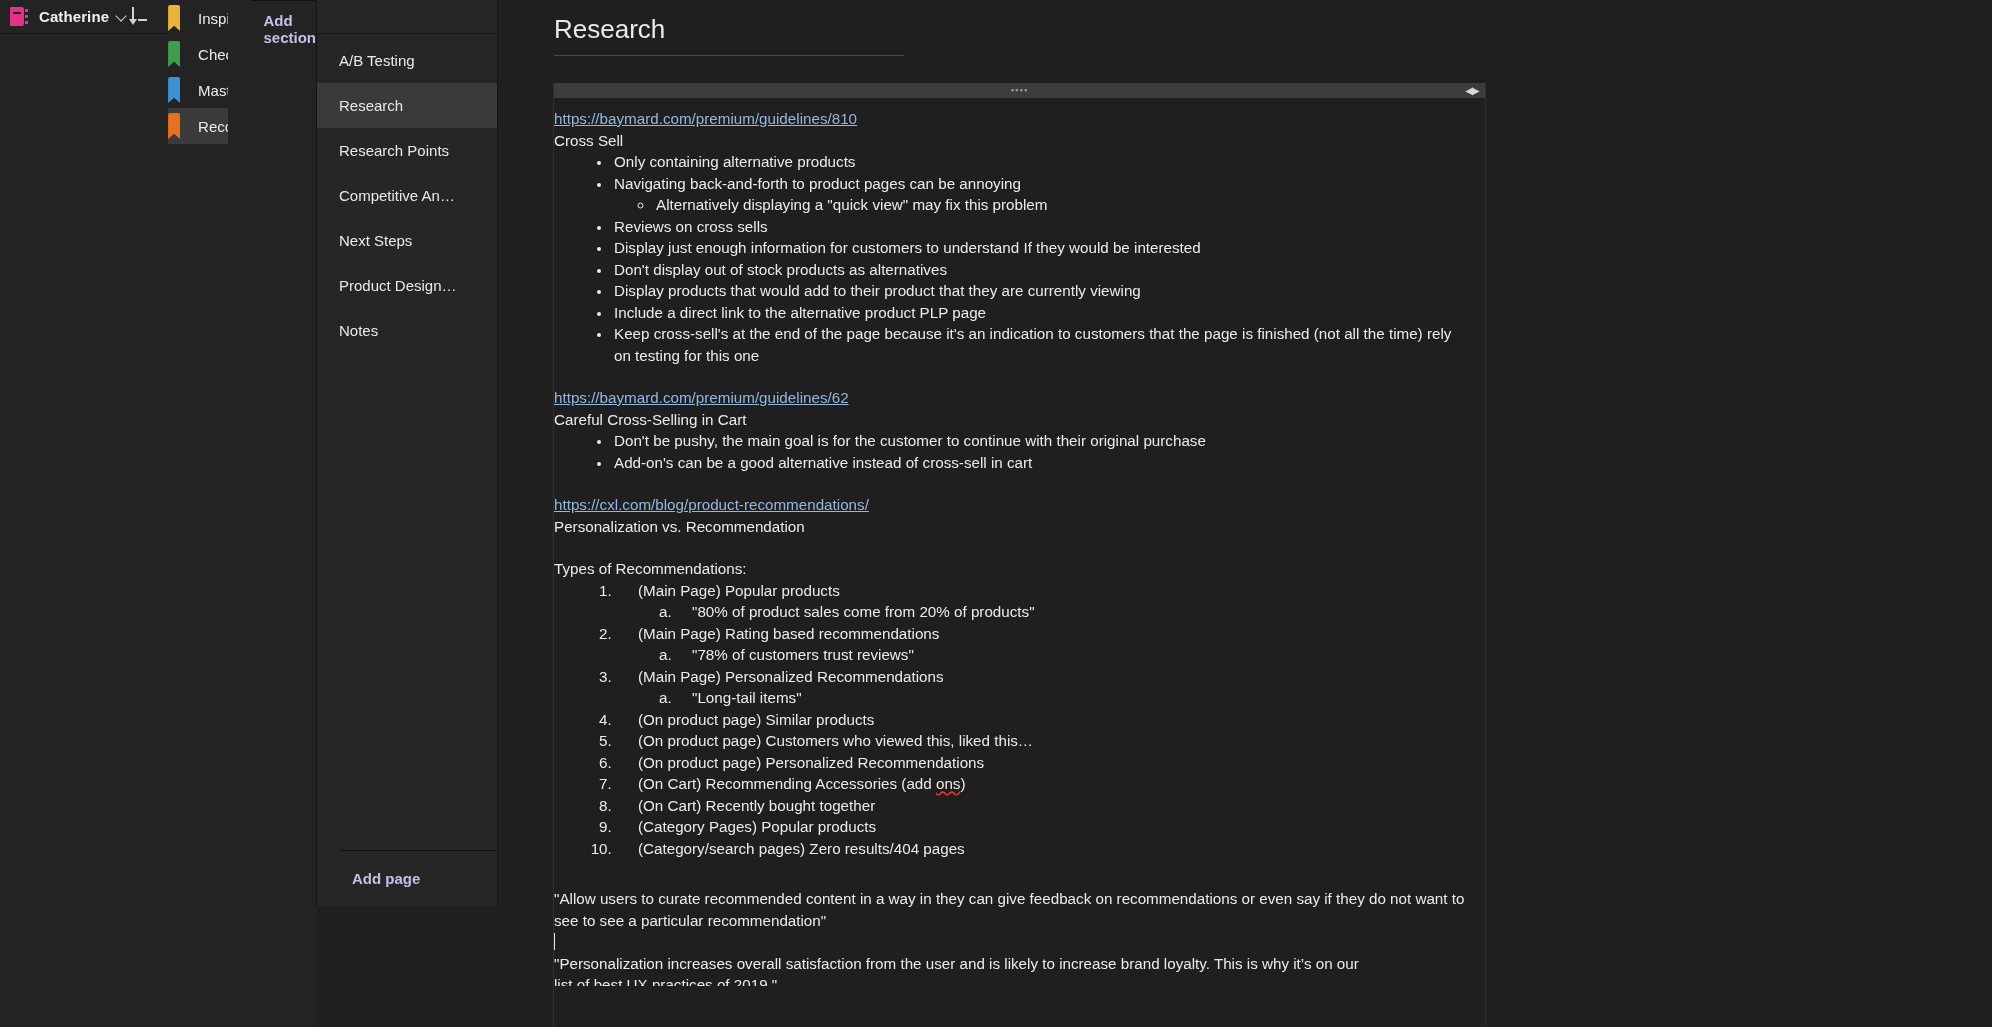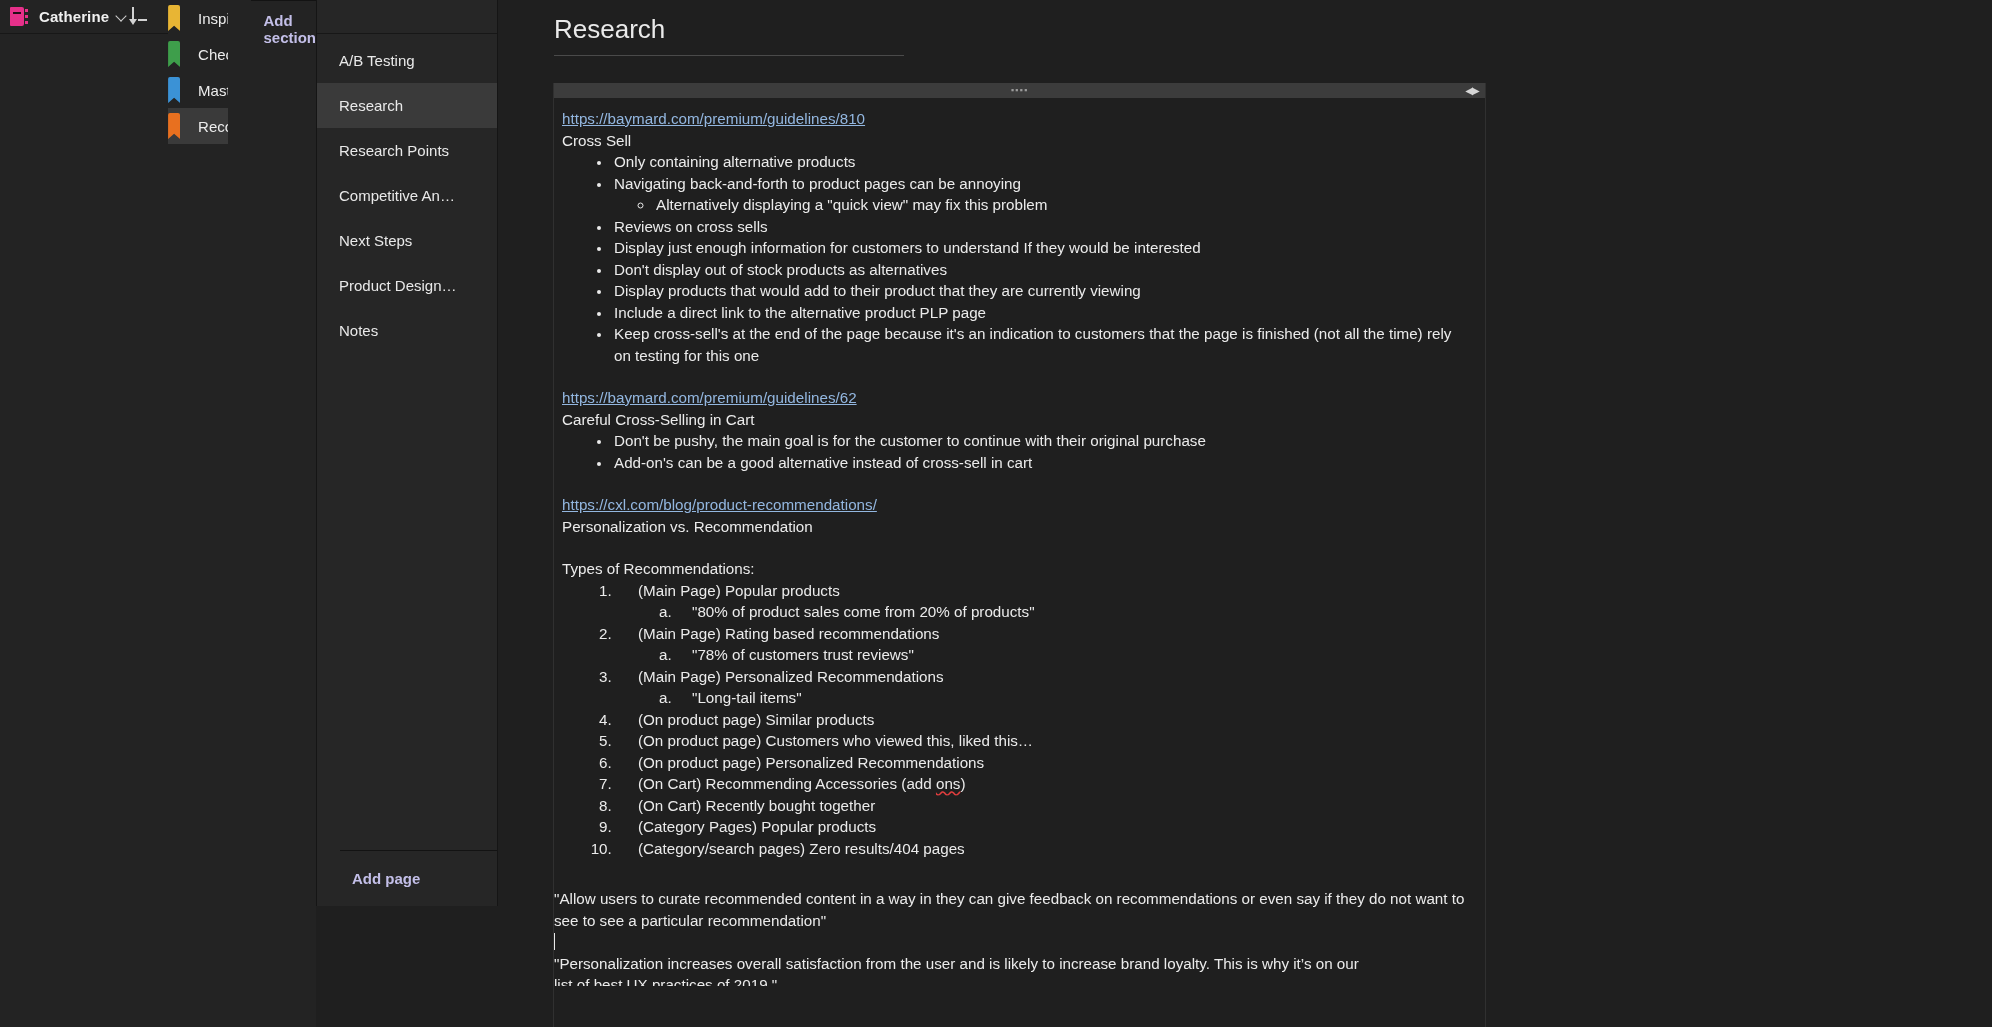--- a/index.html
+++ b/index.html
@@ -144,21 +144,21 @@
   .doc-body {
     padding: 10px 16px 0 0;
     color: #ebebeb;
     font-size: 15.2px;
     line-height: 21.5px;
   }
   .doc-body a.url {
     color: #93b7e0; text-decoration: underline; display: inline-block;
   }
   .ln { padding-left: 0; }
-  .plain { margin-left: 8px; }
+  .plain { margin-left: 0; }
   .blank { height: 21px; }
   ul.lvl1 { list-style: disc; margin: 0 0 0 58px; padding: 0; }
   ul.lvl2 { list-style: circle; margin: 0 0 0 40px; padding: 0; }
   ul.lvl1 > li, ul.lvl2 > li { margin: 0; padding-left: 2px; }
   ul.lvl1 > li::marker { font-size: 13px; }
   ol.num { list-style: decimal; margin: 0 0 8px 62px; padding: 0; }
   ol.num > li { padding-left: 22px; }
   ol.alpha { list-style: lower-alpha; margin: 0 0 0 38px; padding: 0; }
   ol.alpha > li { padding-left: 16px; }
   .para { margin: 0; }

